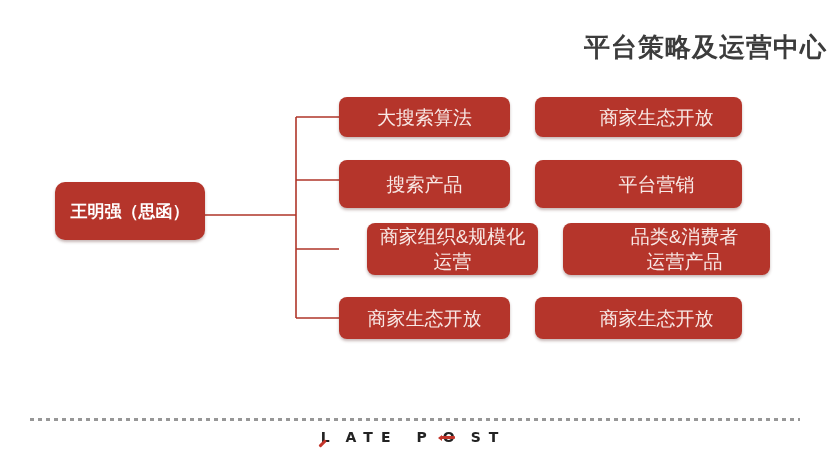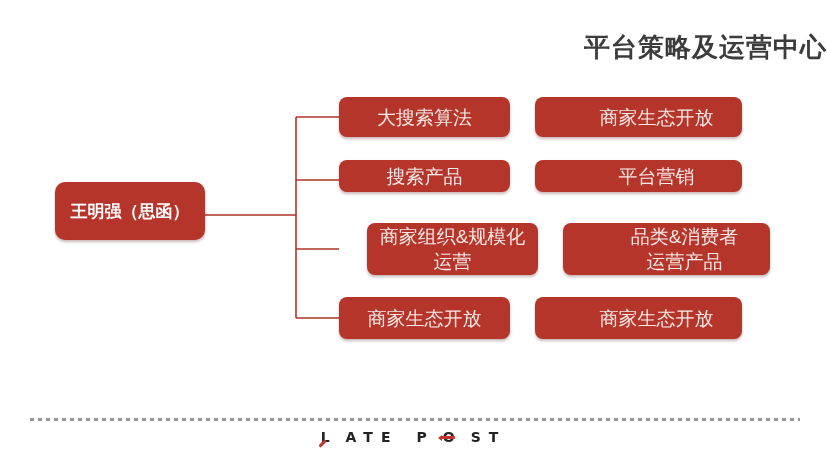--- a/index.html
+++ b/index.html
@@ -25,21 +25,21 @@
     left:55px; top:182px; width:150px; height:58px;
     border-radius:10px;
     color:#FFFFFF; font-weight:bold; font-size:17px;
   }
   .cell {
     width:171px; border-radius:8px;
     color:#F8E8E5; font-size:19px; line-height:25px;
   }
   .c1 { left:339px; } .c2 { left:535px;padding-left:36px; }
   .r1 { top:97px;  height:40px; }
-  .r2 { top:160px; height:32px; }
+  .r2 { top:160px; height:48px; }
   .r3 { top:223px; height:52px;margin-left:28px; }
   .r4 { top:297px; height:42px; }
   .dashed-rule {
     position:absolute; left:30px; top:418px; width:770px; height:3px;
     background:repeating-linear-gradient(90deg,#979797 0 4px,transparent 4px 8px);
   }
   .logo {
     position:absolute; left:0; right:0; top:429px; height:16px;
     display:flex; justify-content:center; align-items:center;
     column-gap:8px;

